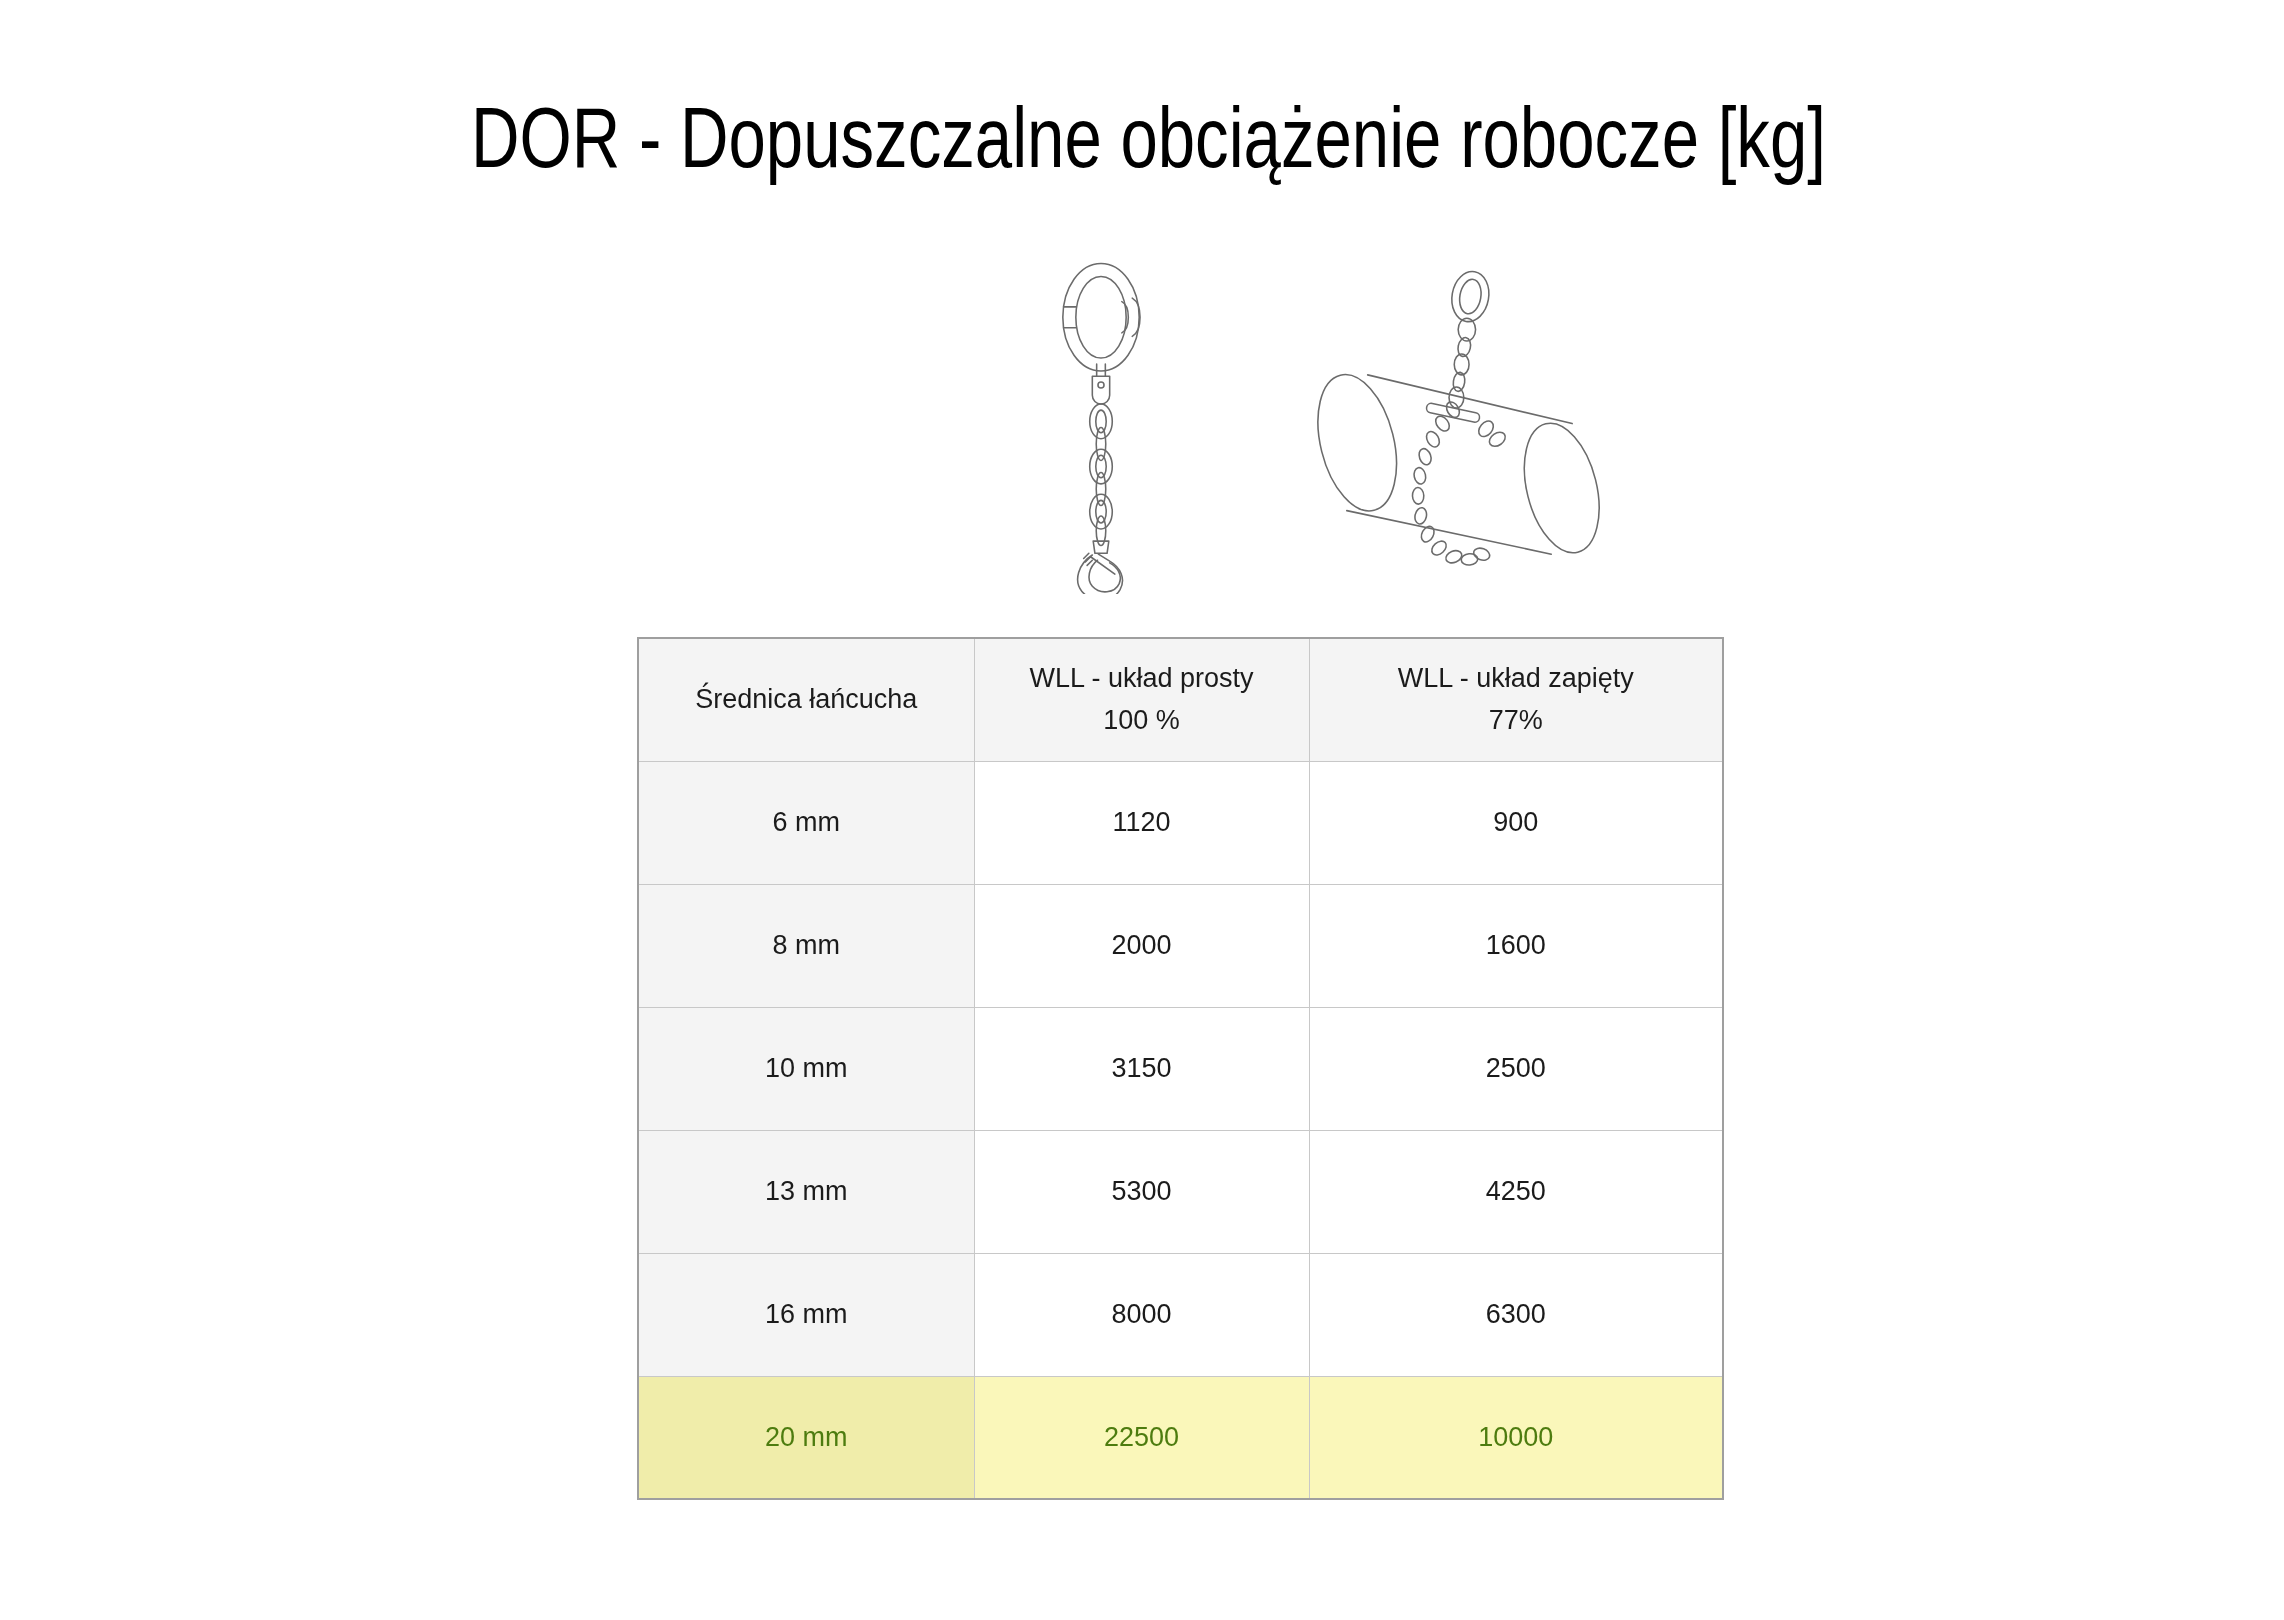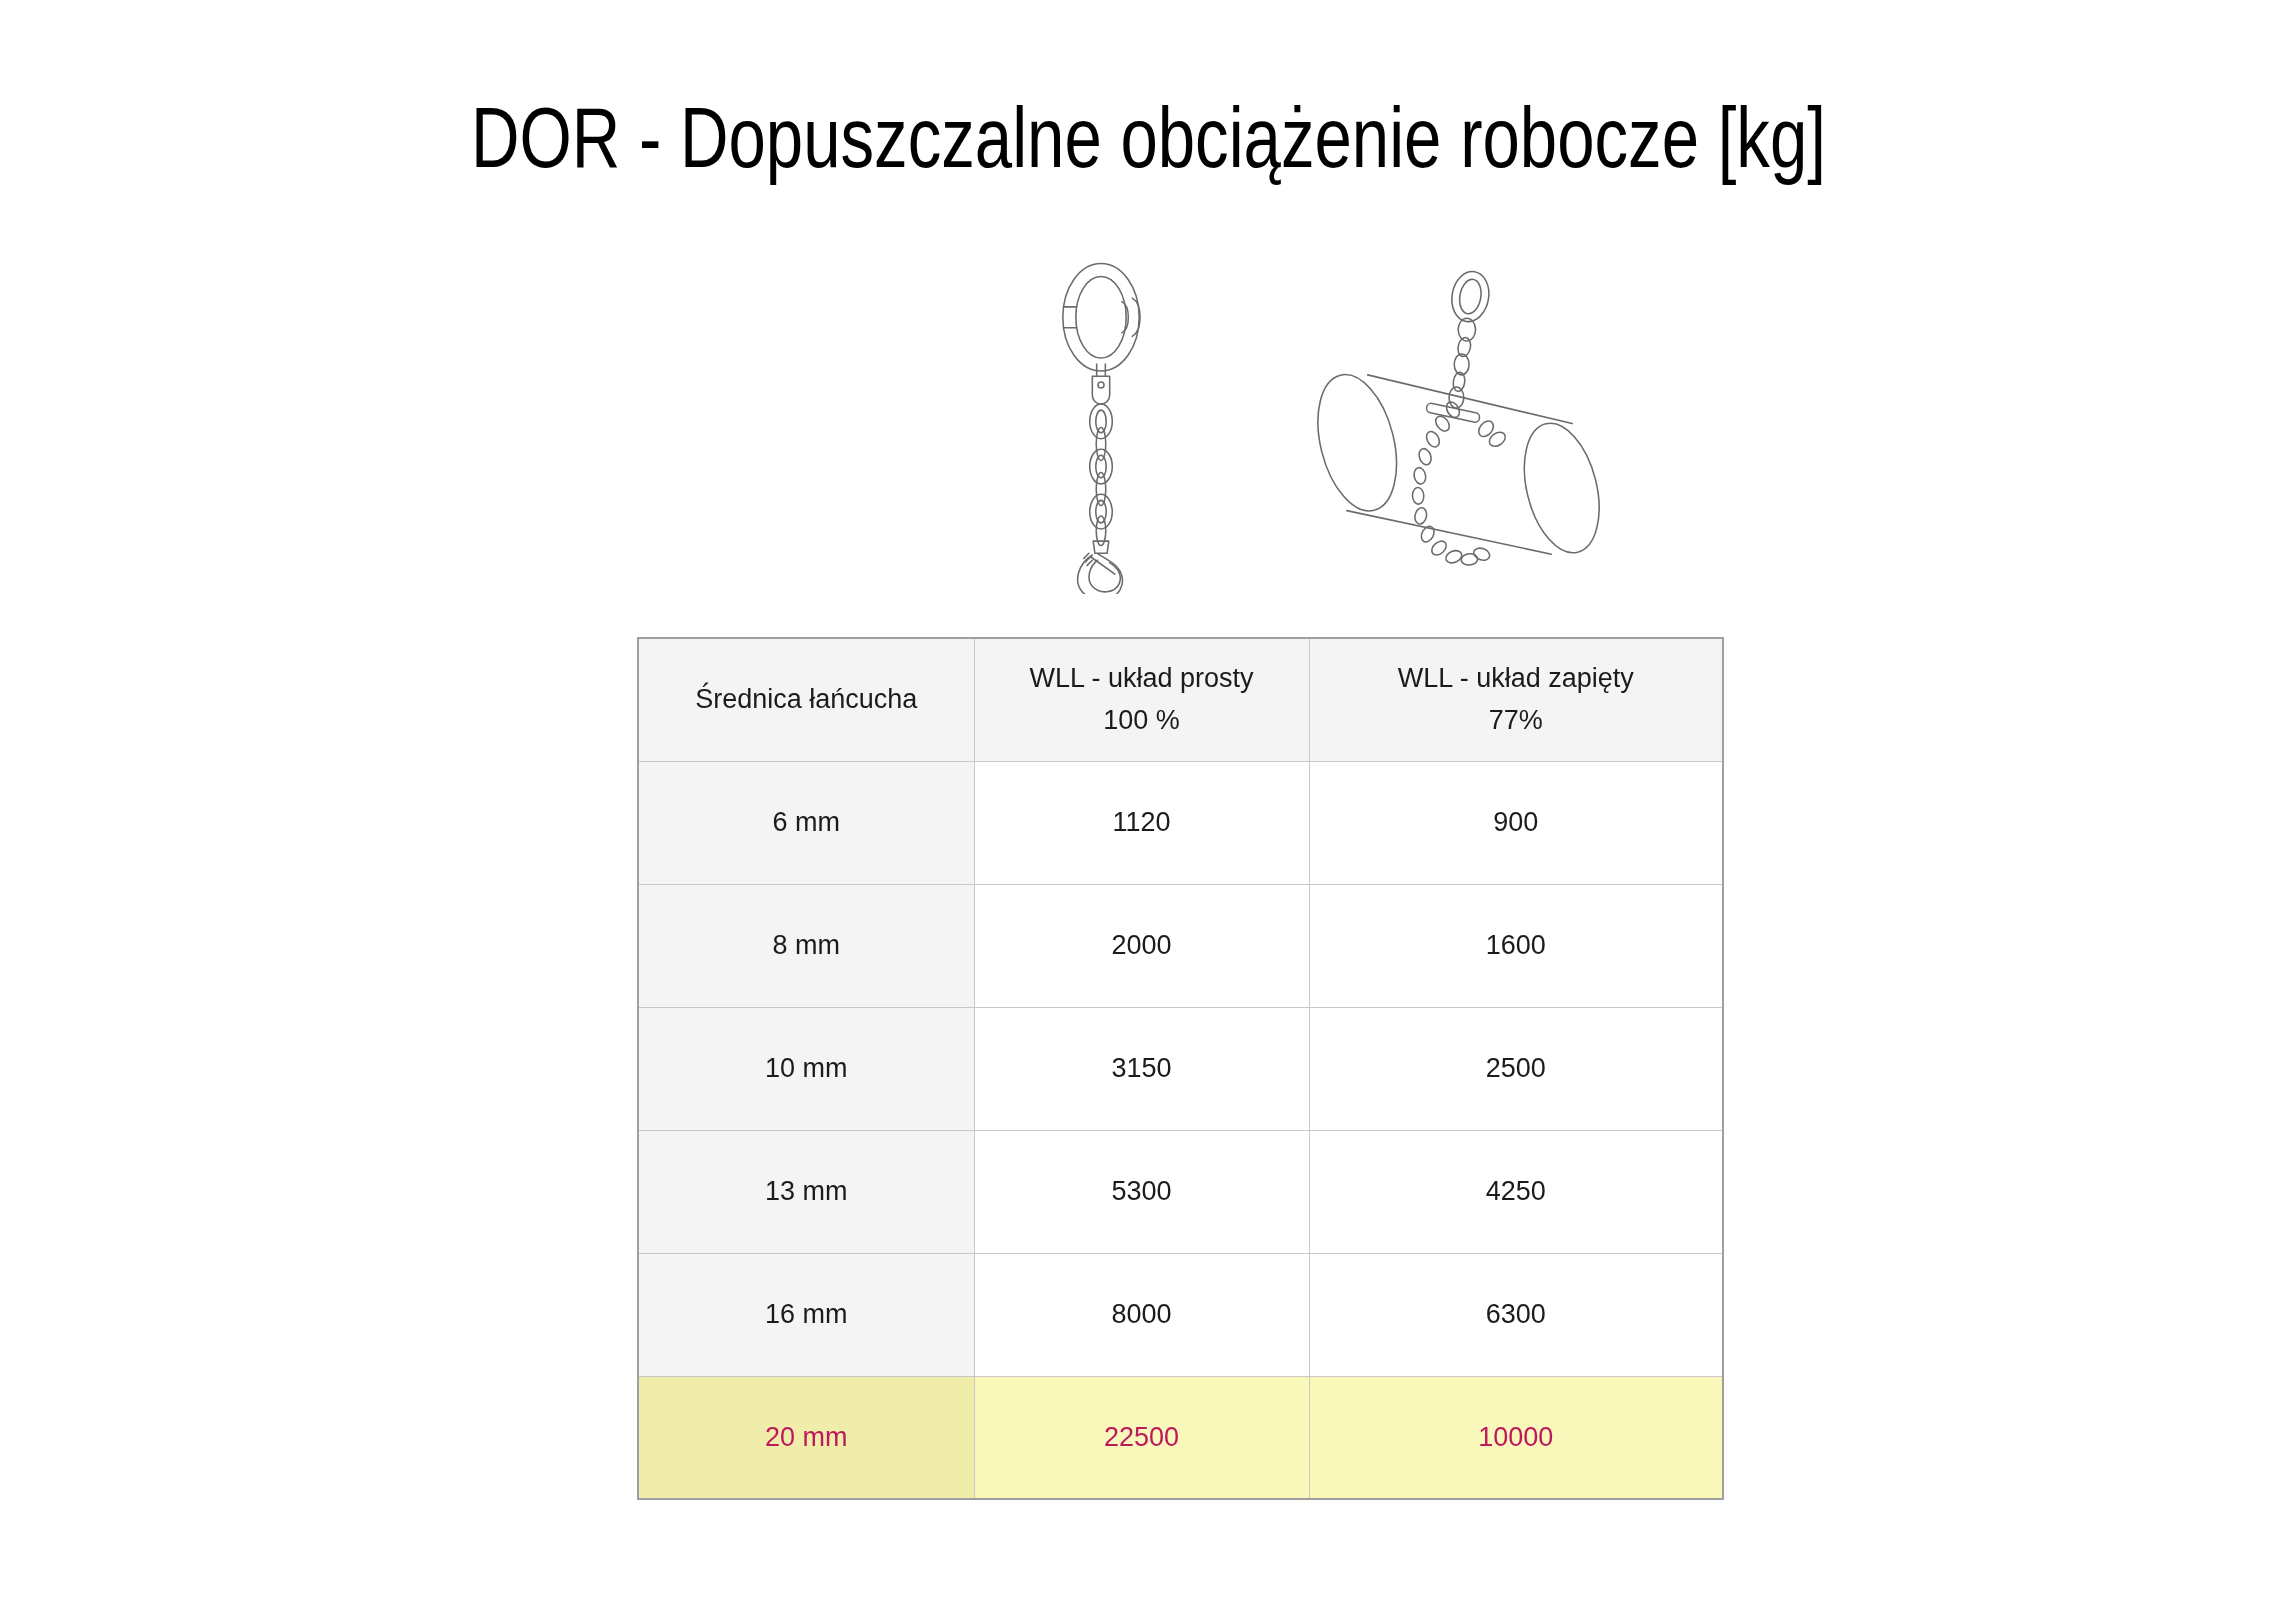--- a/index.html
+++ b/index.html
@@ -33,21 +33,21 @@
   table.wll col.c3{width:414px;}
   table.wll th, table.wll td{
     border:1.7px solid #c8c8c8;
     height:123px;box-sizing:border-box;
     text-align:center;vertical-align:middle;
     font-weight:400;padding:0;
   }
   table.wll th{background:#f4f4f4;}
   table.wll td.rowlabel{background:#f4f4f4;}
   .th-line{line-height:1.55;}
-  tr.highlight td{background:#faf7ba;color:#be185d;}
+  tr.highlight td{background:#faf7ba;color:#4d7c0f;}
   tr.highlight td.rowlabel{background:#f0edaa;}
 </style>
 </head>
 <body>
 
 <div class="canvas">
 
   <h1 class="page-title"><span class="title-inner">DOR - Dopuszczalne obciążenie robocze [kg]</span></h1>
 
   <div class="figures">

